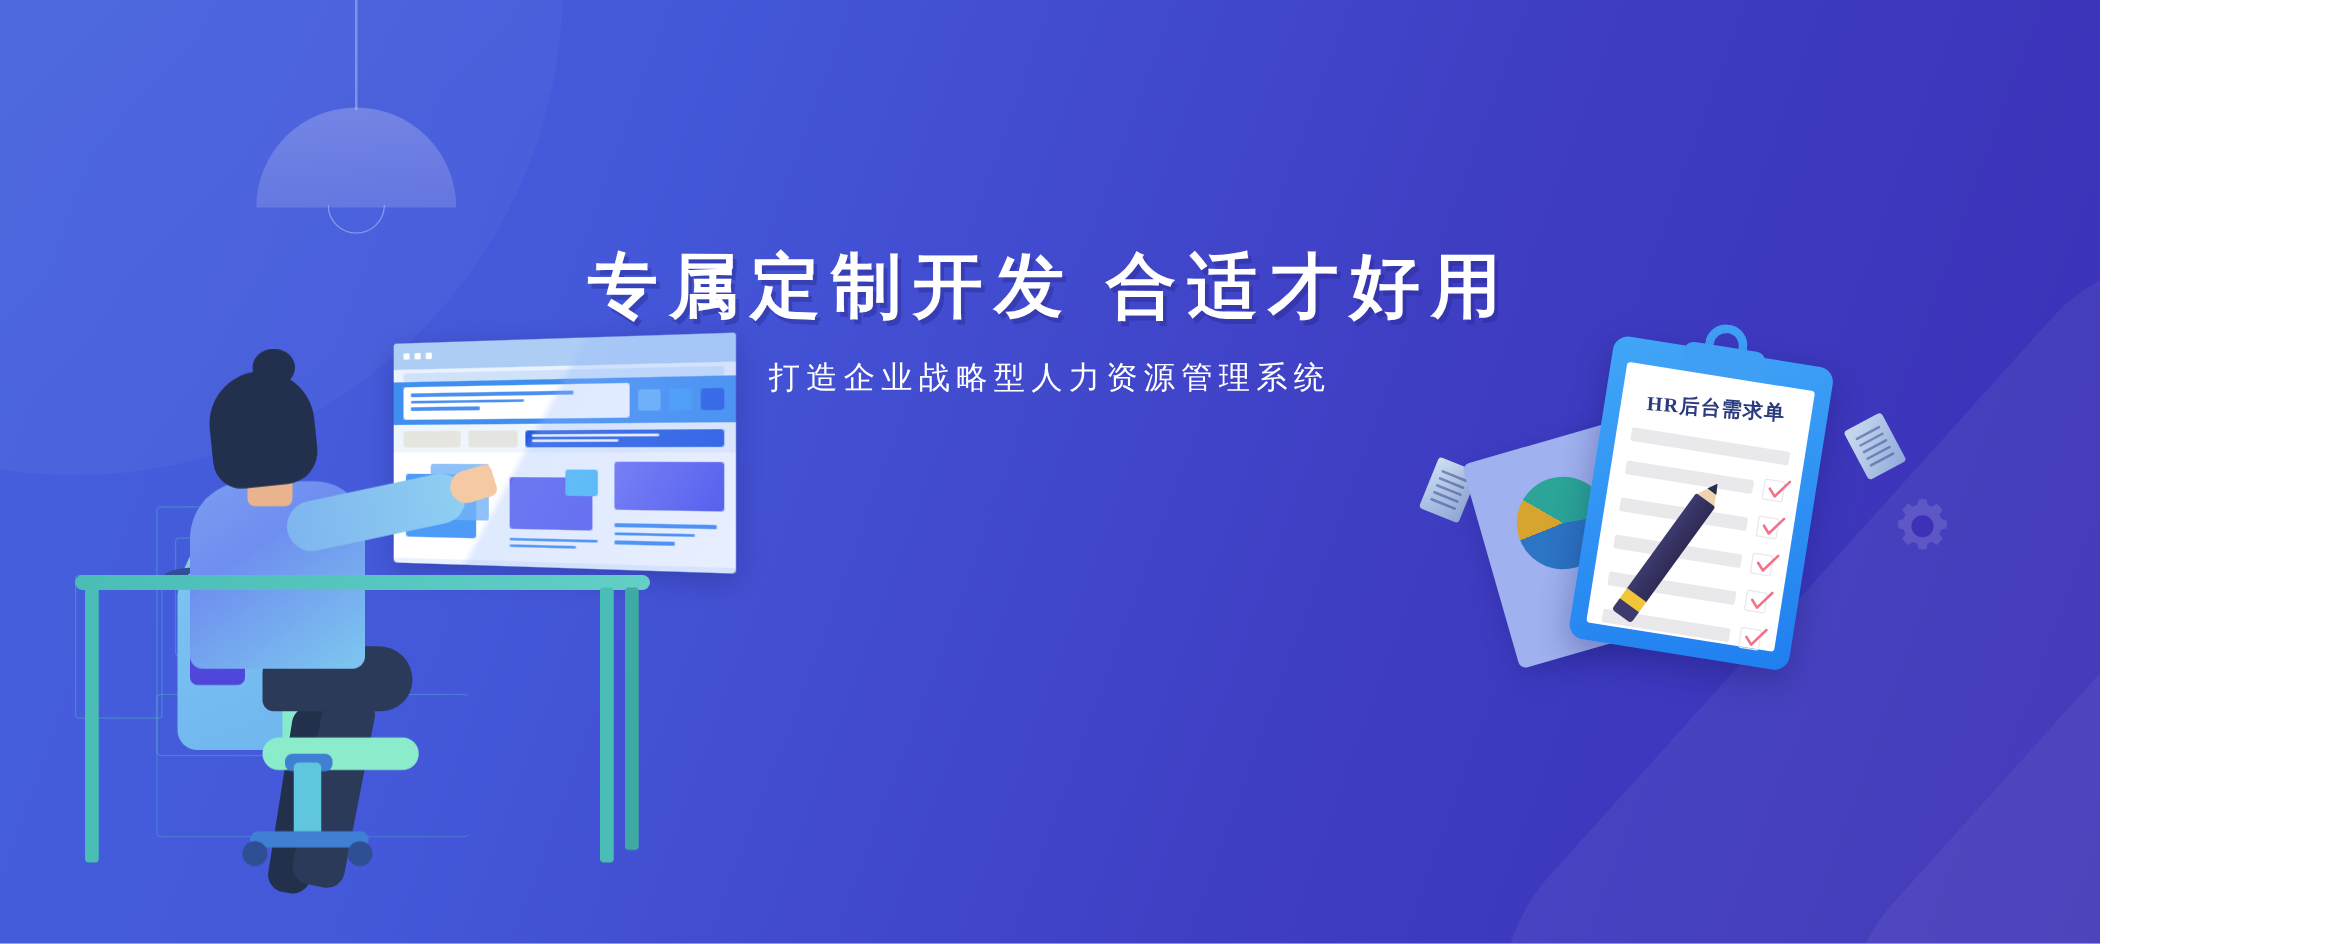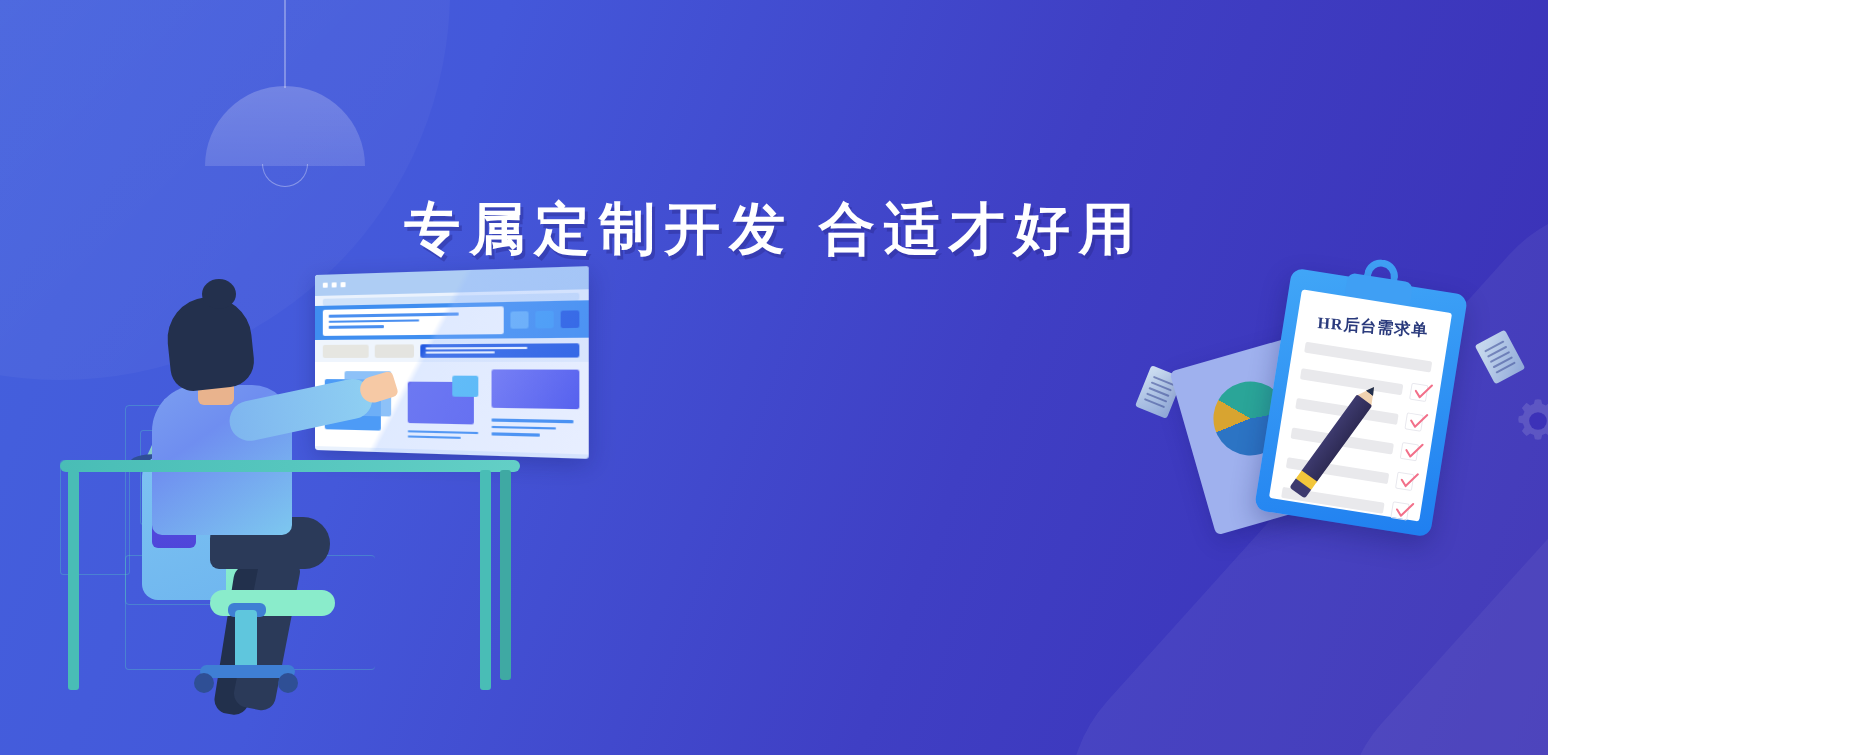--- a/index.html
+++ b/index.html
@@ -3,21 +3,21 @@
 <meta charset="utf-8">
 <style>
   * { margin:0; padding:0; box-sizing:border-box; }
   html, body {
     width:1860px; height:755px;
     overflow:hidden;
     font-family:"Liberation Sans", sans-serif;
   }
   #banner {
     position:relative;
-    width:1548px; height:755px;
+    width:1680px; height:755px;
     overflow:hidden;
     background:linear-gradient(110deg, #4461dd 0%, #4458da 28%, #3f3fc4 62%, #3a2fb5 100%);
   }
 
   
   .bg-layer { position:absolute; inset:0; overflow:hidden; pointer-events:none; }
 
   .blob-tl {
     position:absolute; left:-330px; top:-400px;
     width:780px; height:780px; border-radius:50%;
@@ -436,20 +436,21 @@
         <i></i>
         <i></i>
         <i></i>
         <i></i>
         <i></i>
       </div>
   </div>
 
   <div class="headline-wrap">
     <div class="headline">专属定制开发  合适才好用</div>
+    <div class="subhead">打造企业战略型人力资源管理系统</div>
   </div>
 
   <div class="scene-left">
 
     <div class="wire wire-a"></div>
     <div class="wire wire-b"></div>
     <div class="wire wire-c"></div>
     <div class="wire wire-d"></div>
 
     <div class="monitor">

